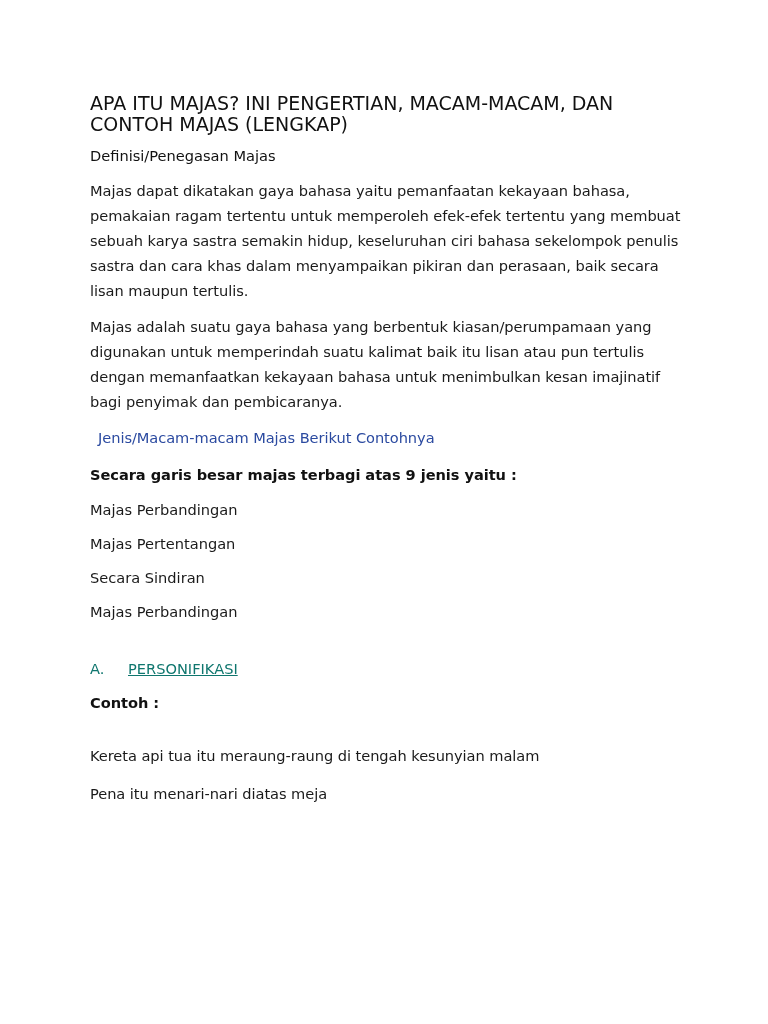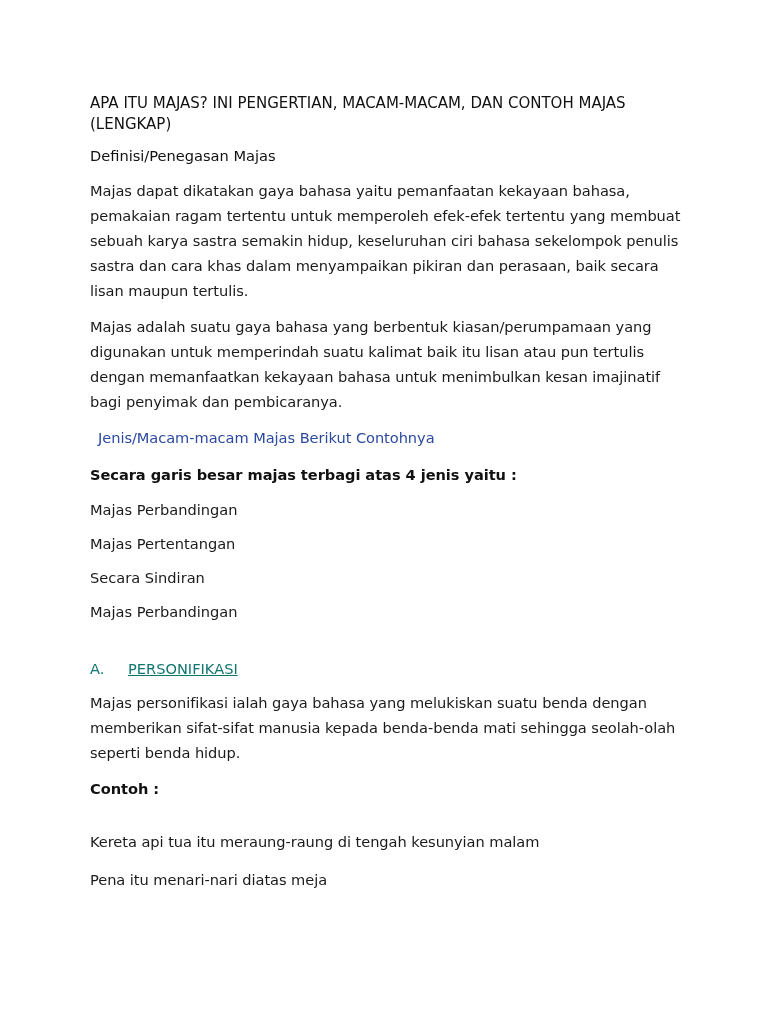--- a/index.html
+++ b/index.html
@@ -21,21 +21,21 @@
       top: 93px;
       width: 600px;
     }
     .p {
       font-size: 14.6px;
       line-height: 25px;
       margin: 0 0 11px 0;
       letter-spacing: -0.05px;
     }
     .title {
-      font-size: 15px;
+      font-size: 19px;
       line-height: 21px;
       margin: 0 0 10px 0;
       color: #111;
     }
     .subhead {
       font-size: 14.6px;
       line-height: 21px;
       margin: 0 0 12px 0;
       color: #111;
     }
@@ -70,32 +70,31 @@
   <h1 class="title" style="font-weight:normal;">APA ITU MAJAS? INI PENGERTIAN, MACAM-MACAM, DAN CONTOH MAJAS (LENGKAP)</h1>
 
   <div class="subhead">Definisi/Penegasan Majas</div>
 
   <p class="p">Majas dapat dikatakan gaya bahasa yaitu pemanfaatan kekayaan bahasa, pemakaian ragam tertentu untuk memperoleh efek-efek tertentu yang membuat sebuah karya sastra semakin hidup, keseluruhan ciri bahasa sekelompok penulis sastra dan cara khas dalam menyampaikan pikiran dan perasaan, baik secara lisan maupun tertulis.</p>
   <p class="p">Majas adalah suatu gaya bahasa yang berbentuk kiasan/perumpamaan yang digunakan untuk memperindah suatu kalimat baik itu lisan atau pun tertulis dengan memanfaatkan kekayaan bahasa untuk menimbulkan kesan imajinatif bagi penyimak dan pembicaranya.</p>
 
 
   <p class="p blue" style="margin-bottom:12px;margin-left:8px;">Jenis/Macam-macam Majas Berikut Contohnya</p>
 
-  <p class="p bold" style="margin-bottom:12px;">Secara garis besar majas terbagi atas 4 jenis yaitu :</p>
+  <p class="p bold" style="margin-bottom:12px;">Secara garis besar majas terbagi atas 9 jenis yaitu :</p>
 
   <div>
     <div class="list-item">Majas Perbandingan</div>
     <div class="list-item">Majas Pertentangan</div>
     <div class="list-item">Secara Sindiran</div>
     <div class="list-item">Majas Perbandingan</div>
   </div>
 
   <div class="section-head">
     <span class="num">A.</span><span>PERSONIFIKASI</span>
   </div>
 
-  <p class="p">Majas personifikasi ialah gaya bahasa yang melukiskan suatu benda dengan memberikan sifat-sifat manusia kepada benda-benda mati sehingga seolah-olah seperti benda hidup.</p>
 
   <p class="p bold" style="margin-bottom:28px;">Contoh :</p>
 
   <p class="p" style="margin-bottom:13px;">Kereta api tua itu meraung-raung di tengah kesunyian malam</p>
   <p class="p">Pena itu menari-nari diatas meja</p>
 </div>
 
 </body></html>

